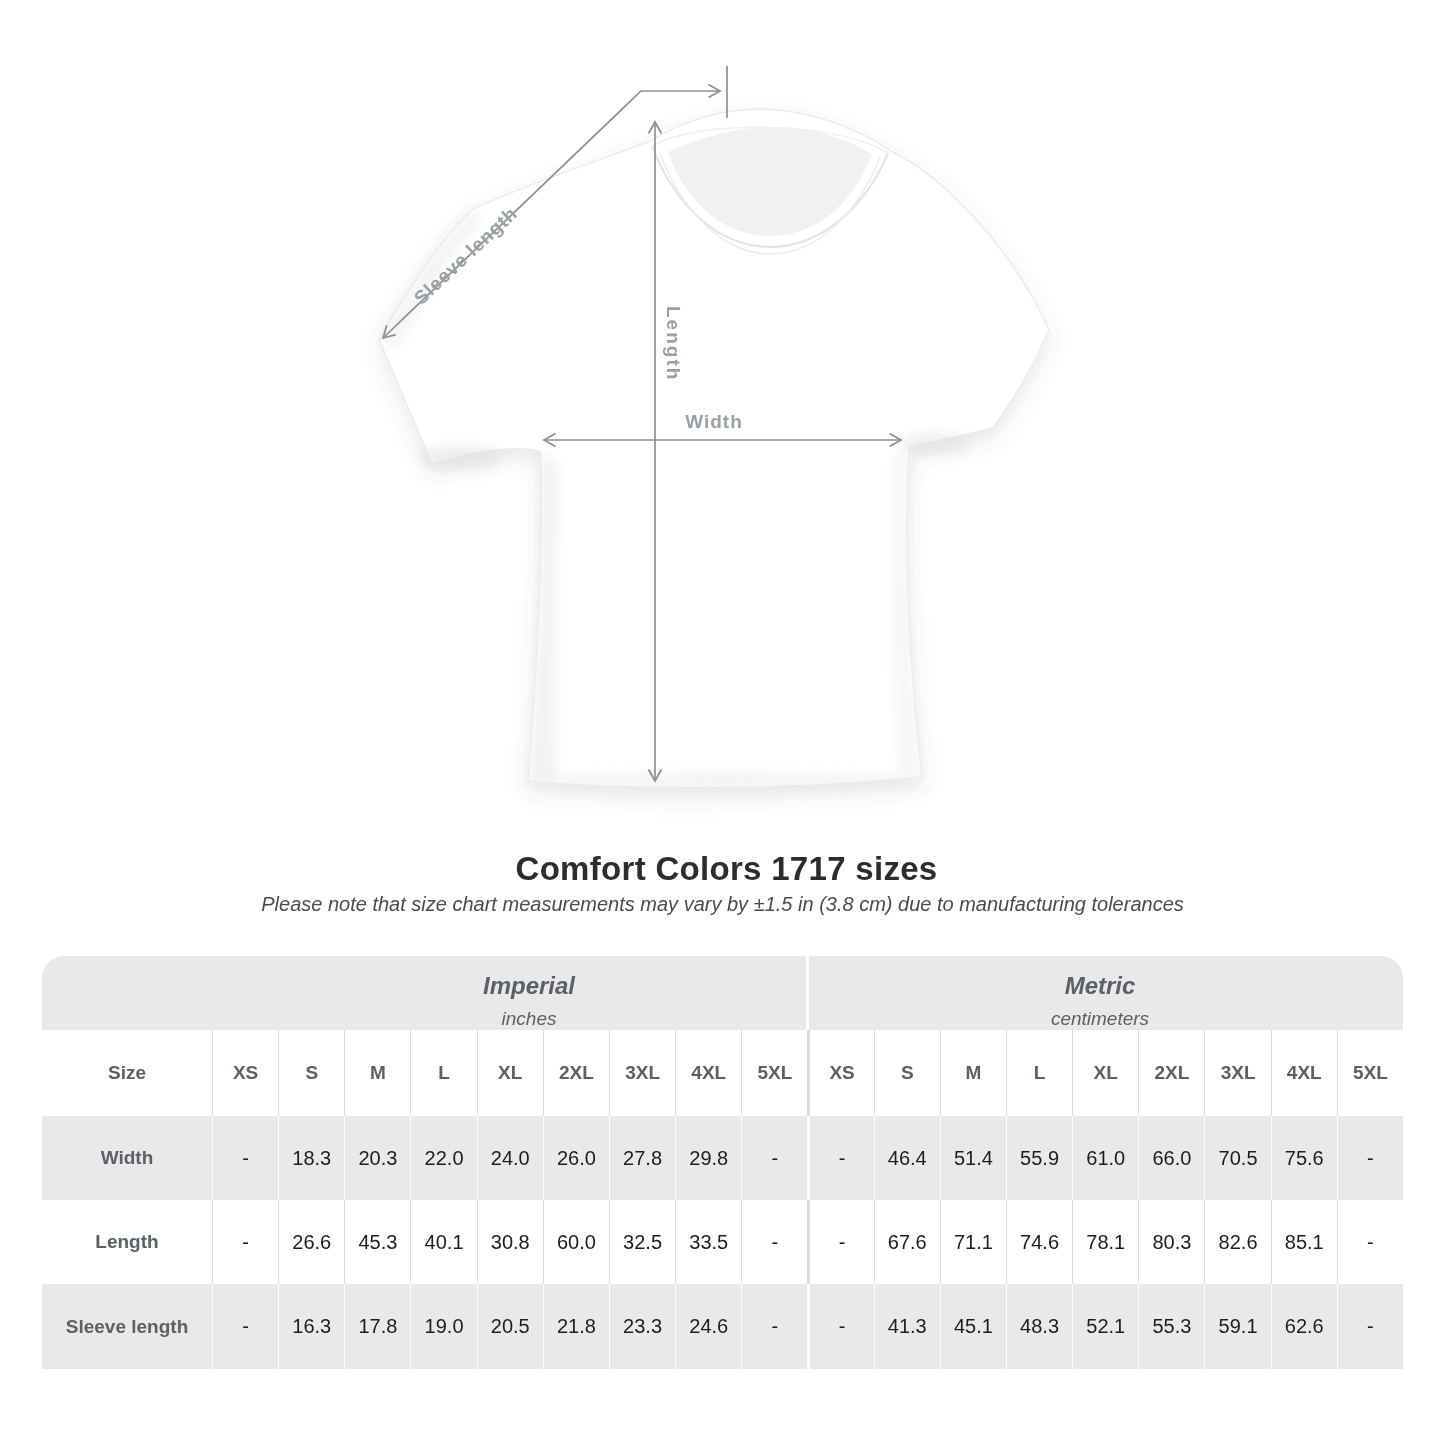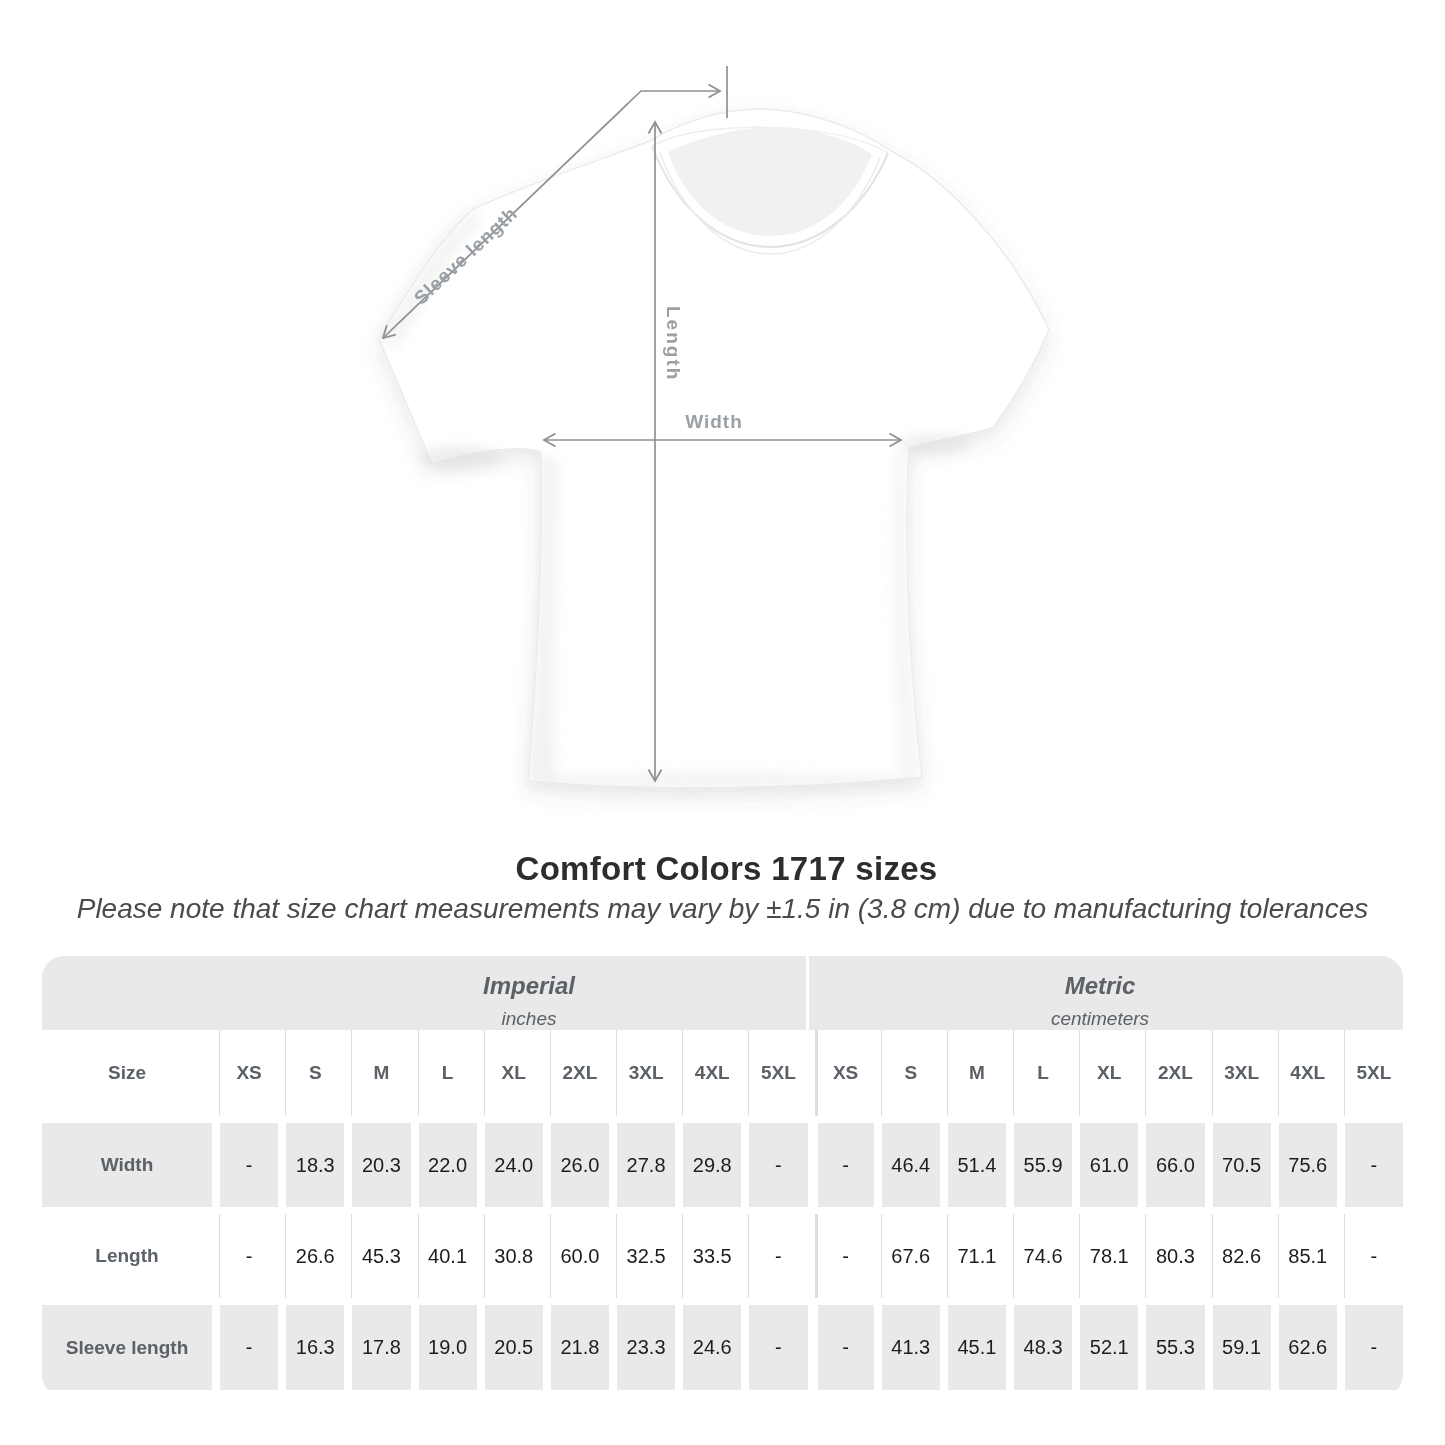--- a/index.html
+++ b/index.html
@@ -17,21 +17,21 @@
   .measure-label.length{left:662px;top:306px;writing-mode:vertical-rl;letter-spacing:2px;}
   .measure-label.width{left:714px;top:422px;transform:translate(-50%,-50%);letter-spacing:1px;}
 
   
   .title{
     position:absolute;left:0;top:846px;width:100%;margin:4px;text-align:center;
     font-size:33px;font-weight:bold;color:#2d2d2d;letter-spacing:.3px;
   }
   .subtitle{
     position:absolute;left:0;top:893px;width:100%;margin:0;text-align:center;
-    font-size:28px;font-style:italic;color:#4b4b4b;
+    font-size:20px;font-style:italic;color:#4b4b4b;
   }
 
   
   .size-table{
     position:absolute;left:42px;top:956px;width:1361px;height:441px;
     border-radius:22px;overflow:hidden;background:#fff;
   }
   .band{
     display:flex;height:74px;background:var(--band-gray,#e9e9e9);
   }
@@ -44,21 +44,20 @@
   .band-inner{text-align:center;}
   .band-sec.imperial .band-inner{transform:translateX(20px);}
   .band-sec.metric .band-inner{transform:translateX(-6px);}
   .sec-title{font-size:24px;font-weight:bold;font-style:italic;}
   .sec-unit{font-size:19px;font-style:italic;margin-top:8px;}
 
   .grid{
     display:grid;
     grid-template-columns:170px repeat(18,1fr);
     grid-template-rows:86px 84px 84px 85px;
-    gap:7px;
   }
   .c{
     display:flex;align-items:center;justify-content:center;
     background:#fff;border-left:1px solid #dcdcdc;
   }
   .c.lab{border-left:none;}
   .c.hd{font-weight:bold;font-size:19px;color:var(--header-text,#5b6167);}
   .c.val{font-size:20px;color:var(--value-text,#1d1d1d);}
   .c.g{background:var(--row-gray,#e9e9e9);border-left-color:#fff;}
   .c.secdiv{border-left-width:3px;}

